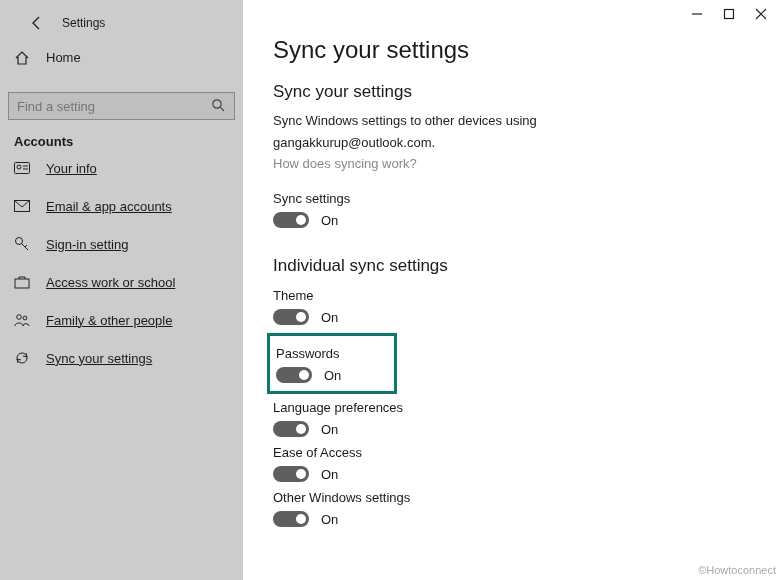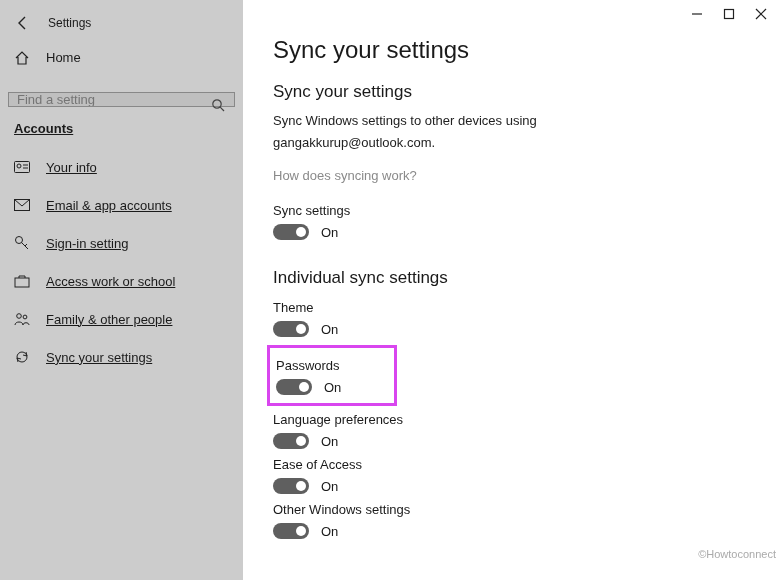--- a/index.html
+++ b/index.html
@@ -23,60 +23,58 @@
     width: 243px;
     background: #cccccc;
     display: flex;
     flex-direction: column;
     padding-top: 10px;
   }
   .sb-header {
     display: flex;
     align-items: center;
     height: 26px;
-    padding-left: 14px;
+    padding-left: 28px;
     margin-bottom: 14px;
   }
   .sb-header .back {
     width: 18px; height: 18px;
     display: flex; align-items: center; justify-content: center;
     margin-right: 16px;
   }
   .sb-header .title { font-size: 12px; }
   .sb-home {
     display: flex; align-items: flex-start;
     height: 34px;
     padding-left: 14px;
   }
   .sb-home .icon { width: 18px; margin-right: 14px; }
   .sb-home .label { font-size: 13px; }
   .search-wrap {
     margin: 8px 8px 14px 8px;
   }
   .search {
     width: 100%;
-    height: 15px;
+    height: 28px;
     border: 1px solid #888;
     background: #bfbfbf;
     padding: 0 28px 0 8px;
     font-size: 13px;
     color: #444;
   }
   .search-wrap { position: relative; }
   .search-icon {
     position: absolute;
     right: 10px; top: 6px;
     width: 14px; height: 14px;
   }
   .sb-section {
     padding-left: 14px;
     font-weight: 600;
     font-size: 13px;
-    margin-bottom: 12px;
-    text-decoration: underline;
   }
   .sb-item {
     display: flex;
     align-items: center;
     height: 38px;
     padding-left: 14px;
     cursor: pointer;
     text-decoration: underline;
   }
   .sb-item .icon { width: 18px; margin-right: 14px; display:flex; align-items:center; }
@@ -105,21 +103,21 @@
     margin-top: 36px;
     margin-bottom: 18px;
   }
   .section-h {
     font-size: 17px;
     font-weight: 400;
     margin-bottom: 10px;
     margin-top: 16px;
   }
   .desc { font-size: 13px; color: #222; margin-bottom: 4px; line-height:1.4; }
-  .link { font-size: 13px; color: #8a8a8a; margin-top: 12px; margin-bottom: 14px; display:inline-block; }
+  .link { font-size: 13px; color: #8a8a8a; margin-top: 0; margin-bottom: 14px; display:inline-block; }
   .setting-label { font-size: 13px; margin-bottom: 6px; margin-top: 6px; }
   .toggle-row { display: flex; align-items: center; margin-bottom: 8px; }
   .toggle {
     width: 36px; height: 16px;
     border-radius: 10px;
     background: #5f5f5f;
     position: relative;
     margin-right: 12px;
     flex-shrink: 0;
   }
@@ -128,30 +126,30 @@
     width: 10px; height: 10px;
     border-radius: 50%;
     background: #fff;
     top: 3px;
     right: 3px;
   }
   .toggle-state { font-size: 13px; }
   .individual { margin-top: 28px; }
   .indiv-h { font-size: 17px; font-weight: 400; margin-bottom: 12px; }
   .highlight {
-    border: 3px solid #d946ef;
+    border: 3px solid #0f766e;
     padding: 4px 6px 6px 0;
     margin-left: -6px;
     display: inline-block;
     width: 130px;
   }
   .watermark {
     position: absolute;
     right: 6px;
-    bottom: 20px;
+    bottom: 4px;
     font-size: 11px;
     color: #aaa;
     text-align: center;
   }
   svg { display:block; }
 </style>
 </head>
 <body>
 
 <div class="window">

